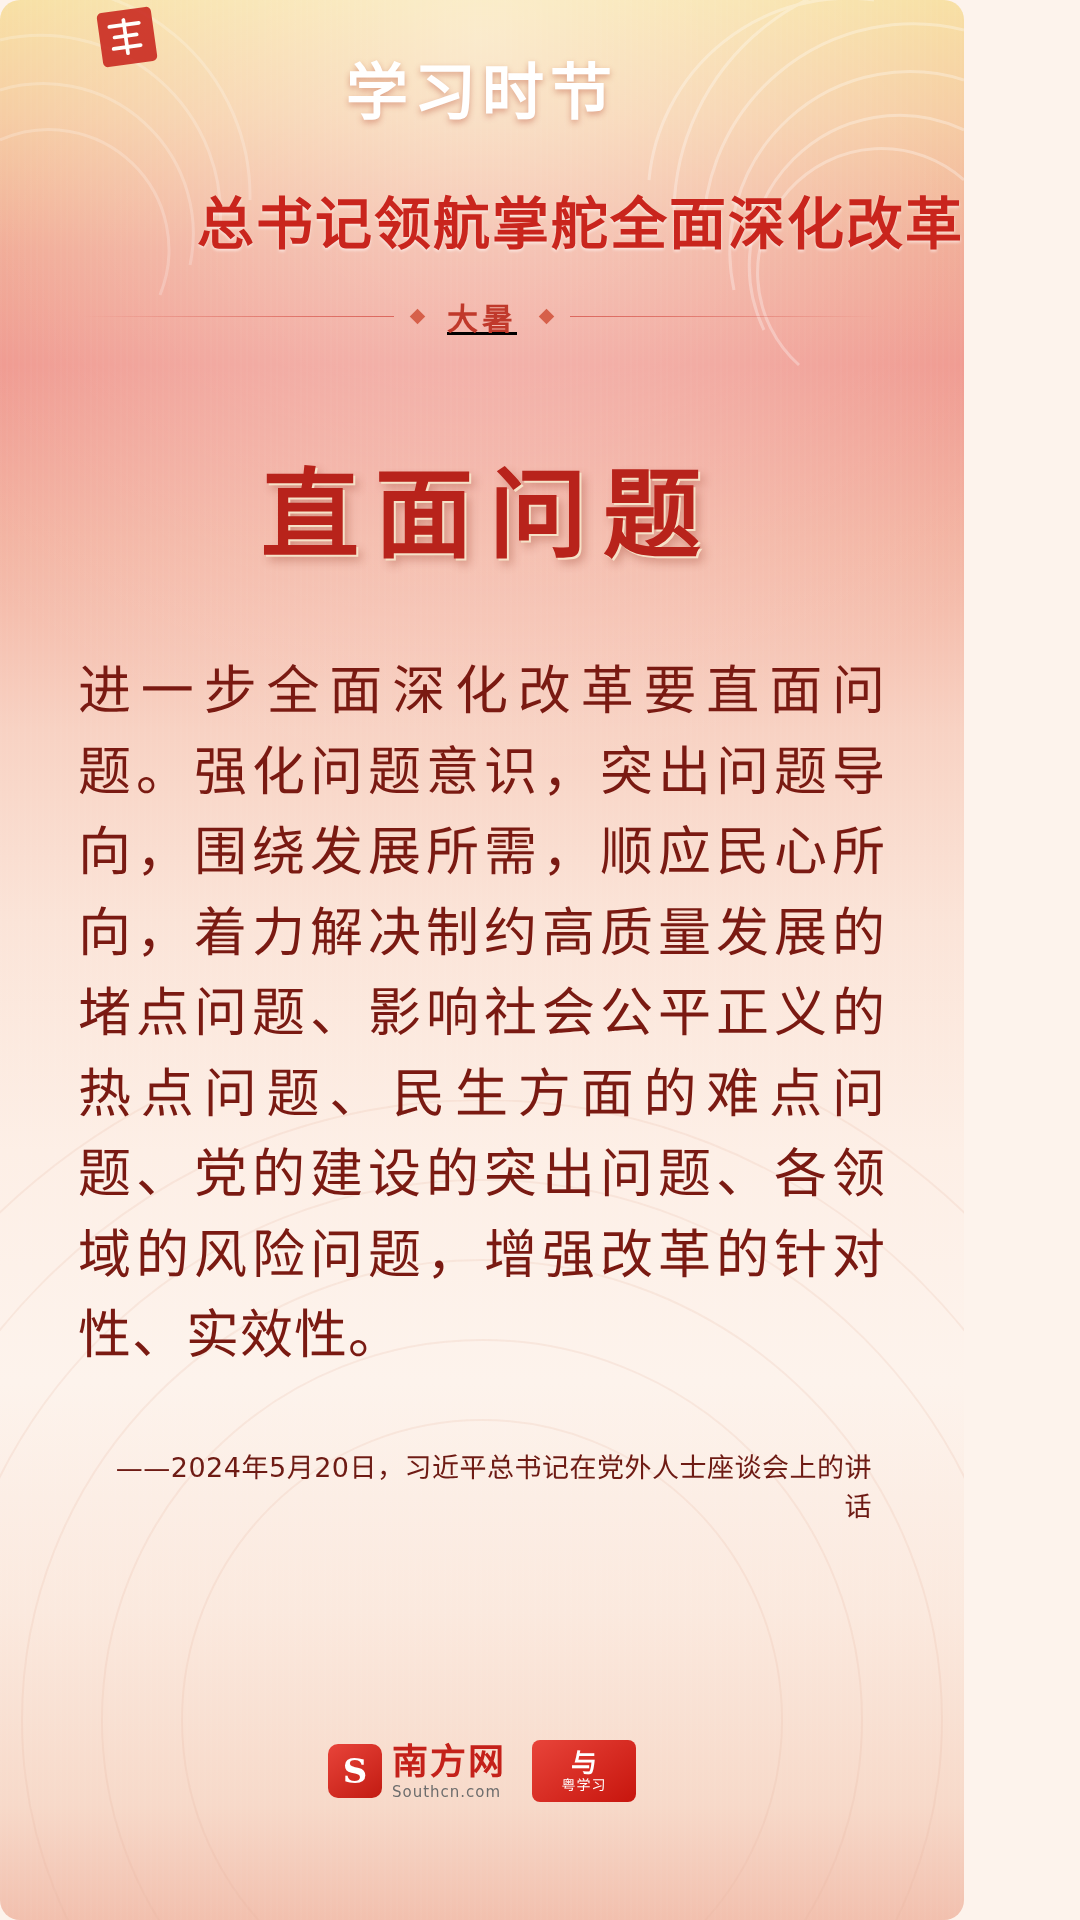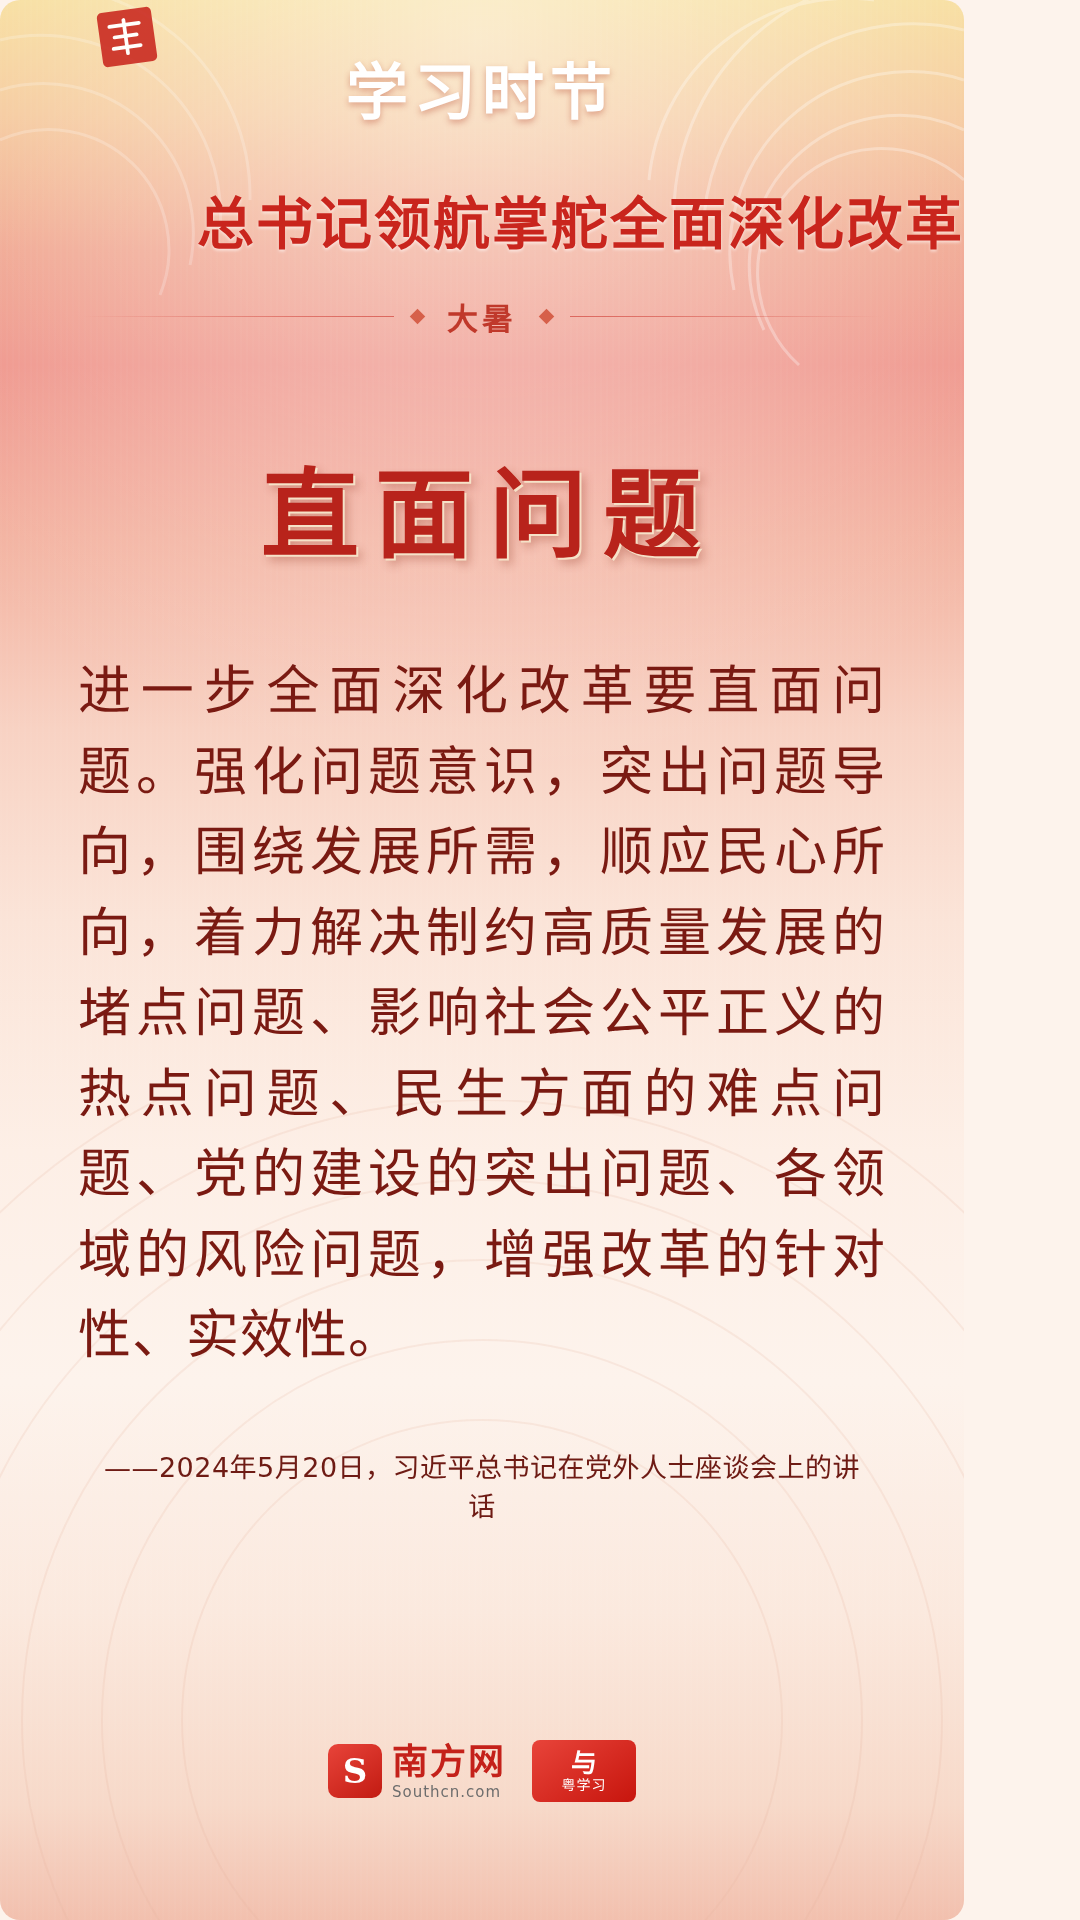--- a/index.html
+++ b/index.html
@@ -120,20 +120,21 @@
   
   .divider {
     margin: 34px auto 0;
     width: 800px;
     display: flex;
     align-items: center;
     justify-content: center;
     gap: 18px;
     position: relative;
     z-index: 5;
+    text-decoration: underline;
   }
   .divider .line {
     flex: 1 1 auto;
     height: 1px;
     background: linear-gradient(90deg, rgba(201,37,29,0) 0%, rgba(201,37,29,0.45) 70%, rgba(201,37,29,0.55) 100%);
   }
   .divider .line.right {
     background: linear-gradient(270deg, rgba(201,37,29,0) 0%, rgba(201,37,29,0.45) 70%, rgba(201,37,29,0.55) 100%);
   }
   .diamond {
@@ -180,21 +181,21 @@
     color: #7a1a12;
     text-align: justify;
     font-weight: 500;
     position: relative;
     z-index: 5;
   }
 
   
   .source {
     margin: 70px 92px 0 92px;
-    text-align: center;
+    text-align: right;
     font-family: "DejaVu Sans", "Liberation Sans", sans-serif;
     font-size: 27px;
     color: #6e1b14;
     letter-spacing: 0.5px;
     position: relative;
     z-index: 5;
   }
 
   
   .footer {

